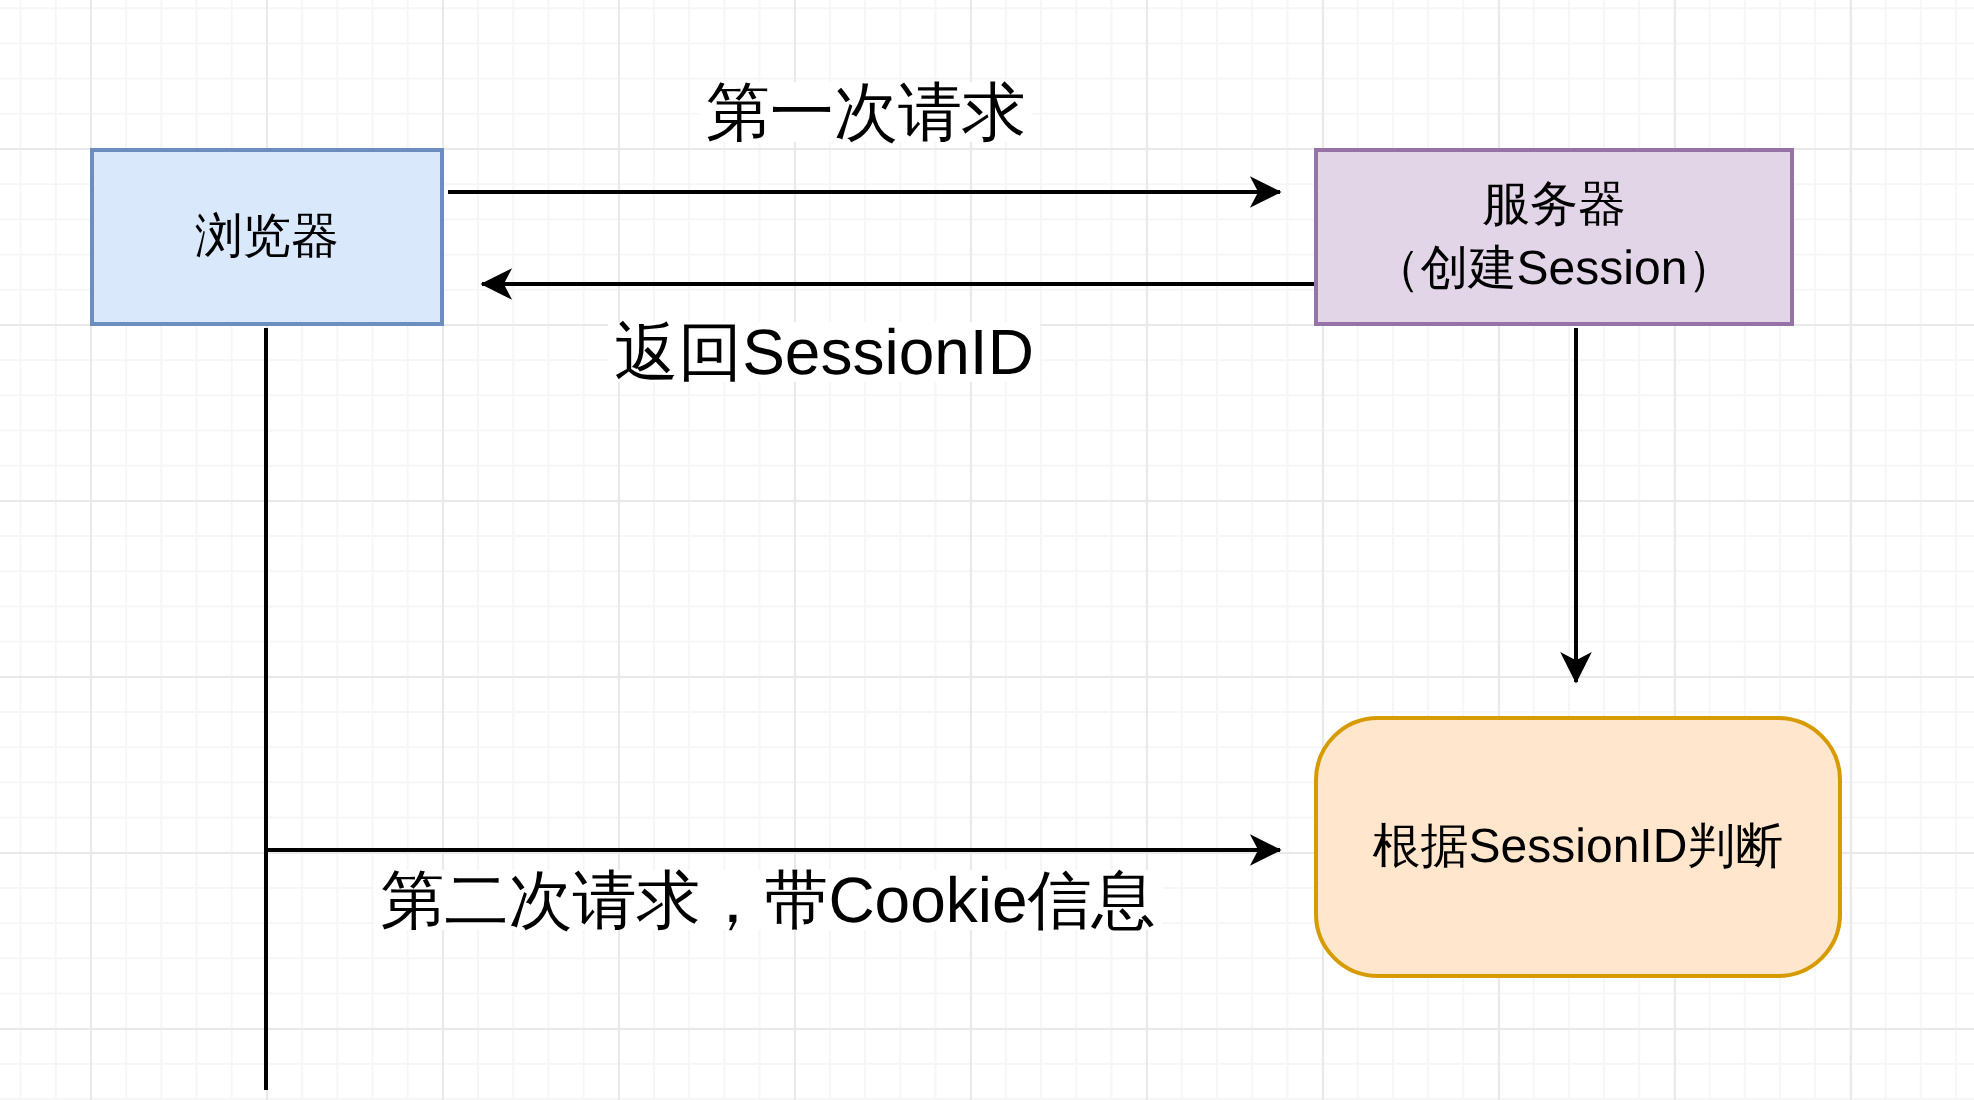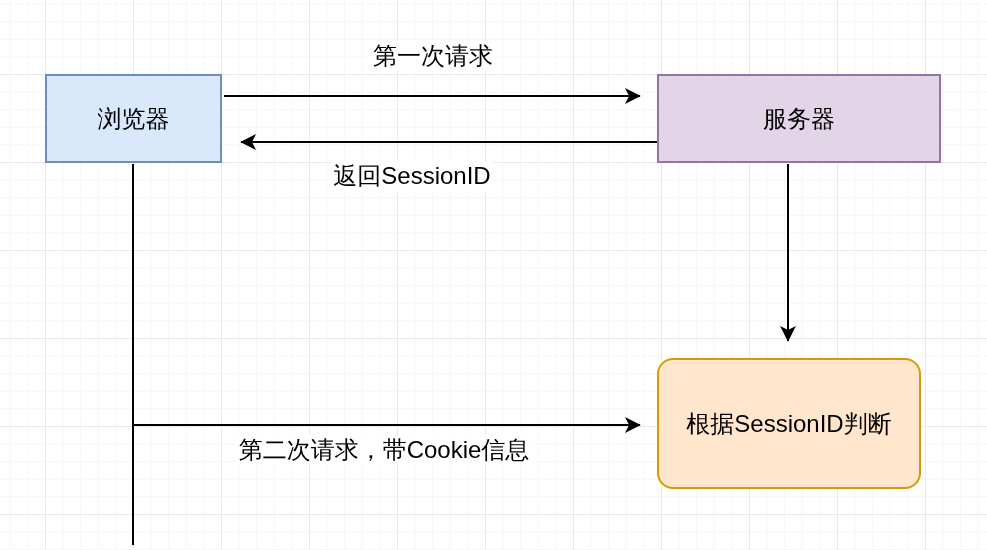--- a/index.html
+++ b/index.html
@@ -40,37 +40,37 @@
     color: #000000;
   }
   .node-browser {
     left: 45px; top: 74px;
     width: 177px; height: 89px;
     background: #dae8fc;
     border: 2px solid #6c8ebf;
   }
   .node-server {
     left: 657px; top: 74px;
-    width: 284px; height: 89px;
+    width: 240px; height: 89px;
     background: #e1d5e7;
     border: 2px solid #9673a6;
   }
   .node-session-check {
     left: 657px; top: 358px;
     width: 264px; height: 131px;
     background: #ffe6cc;
     border: 2px solid #d79b00;
-    border-radius: 16px;
+    border-radius: 32px;
   }
   .edge-label {
     position: absolute;
     transform: translate(-50%, -50%);
     background: #ffffff;
     padding: 0 3px;
-    font-size: 24px;
+    font-size: 32px;
     line-height: 30px;
     color: #000000;
     white-space: nowrap;
   }
   .edge-label-first    { left: 433px; top: 56px;  }
   .edge-label-return   { left: 412px; top: 176px; }
   .edge-label-second   { left: 384px; top: 450px; }
 </style>
 </head>
 <body>
@@ -94,20 +94,21 @@
 
     <line x1="133" y1="425" x2="640" y2="425" stroke="#000000" stroke-width="2" marker-end="url(#arrowhead)"></line>
   </svg>
 
   <div class="node node-browser">
     <span>浏览器</span>
   </div>
 
   <div class="node node-server">
     <span>服务器</span>
+    <span>（创建Session）</span>
   </div>
 
   <div class="node node-session-check">
     <span>根据SessionID判断</span>
   </div>
 
   <div class="edge-label edge-label-first">第一次请求</div>
 
   <div class="edge-label edge-label-return">返回SessionID</div>
 

